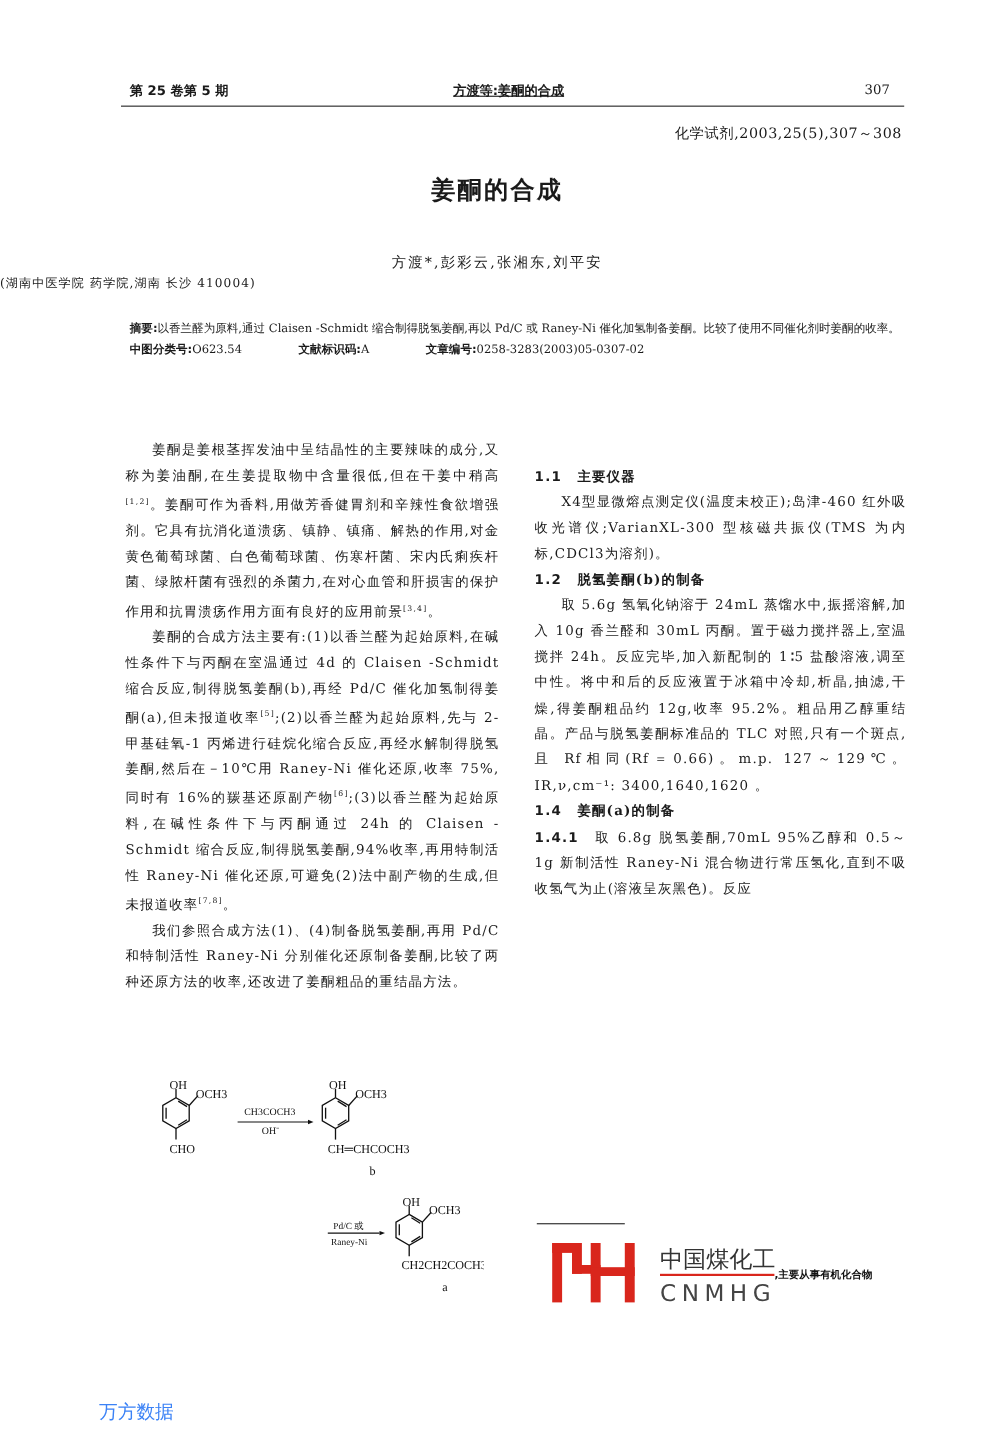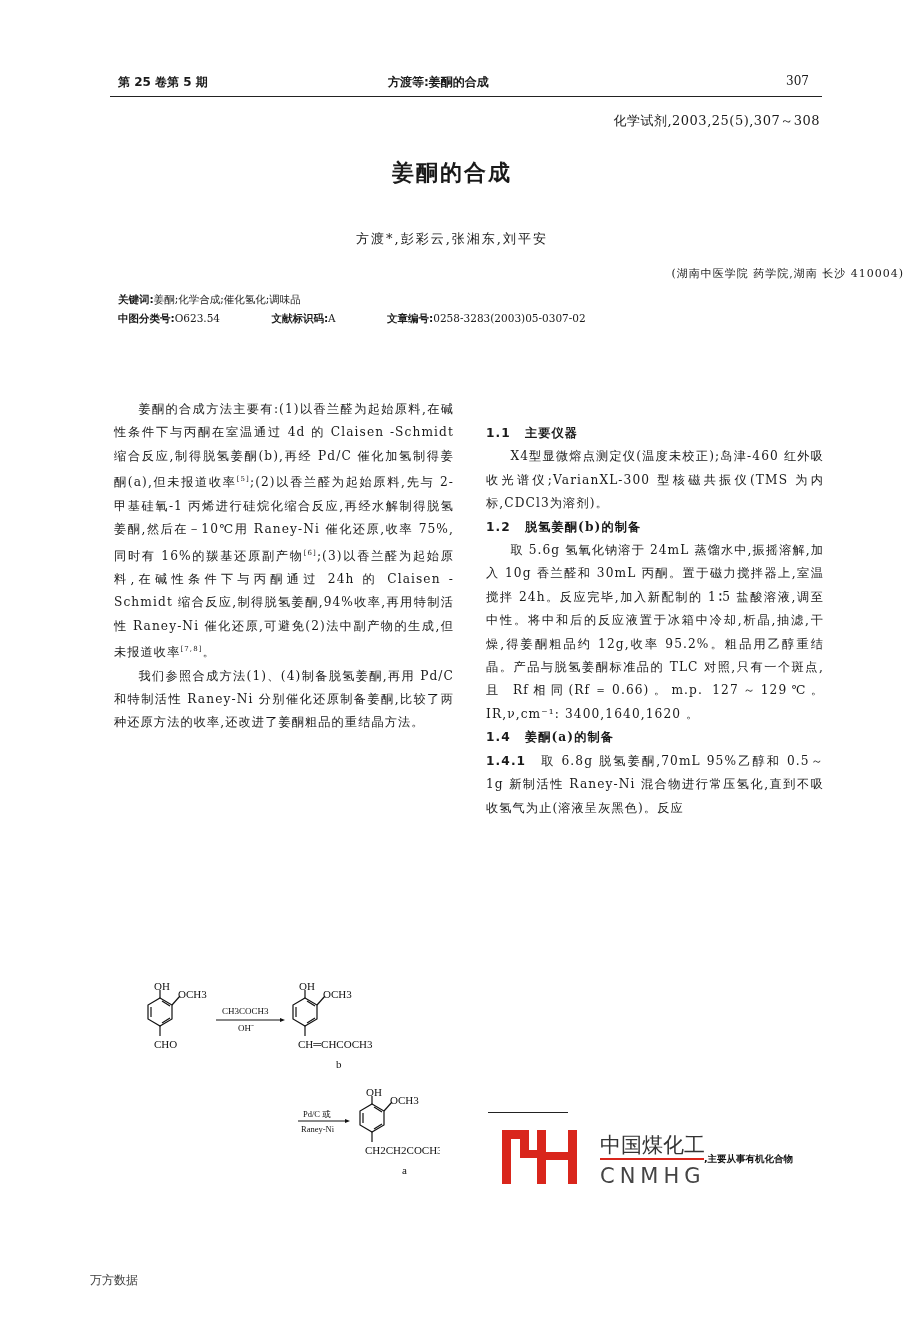--- a/index.html
+++ b/index.html
@@ -5,64 +5,65 @@
   html, body { margin:0; padding:0; background:#fff; }
   body { width:904px; height:1320px; position:relative; overflow:hidden;
          font-family:"DejaVu Serif", serif; color:#1a1a1a; }
   .abs { position:absolute; }
   .hdr { top:74px; font-size:12px; font-weight:bold; font-family:"DejaVu Sans", sans-serif; }
   .hdr-rule { left:110px; top:96px; width:712px; height:1px; background:#222; }
   .citation { top:112px; right:84px; font-size:13px; letter-spacing:0.5px; }
   .title { top:158px; left:0; width:904px; text-align:center; font-size:22px; font-weight:bold;
            font-family:"DejaVu Sans", sans-serif; letter-spacing:2px; }
   .authors { top:230px; left:0; width:904px; text-align:center; font-size:13px; letter-spacing:2px; }
-  .affil { top:266px; left:0; width:904px; text-align:right; font-size:11px; letter-spacing:1px; }
+  .affil { top:250px; left:0; width:904px; text-align:left; font-size:11px; letter-spacing:1px; }
   .abstract { left:118px; top:290px; width:706px; font-size:10.5px; line-height:19px; }
   .abstract b { font-family:"DejaVu Sans", sans-serif; }
   .meta-row span { margin-right:24px; }
   .col { font-size:12.2px; line-height:23.4px; letter-spacing:1.1px; text-align:justify; }
   .col p { margin:0; text-indent:2em; }
   .col .h { text-indent:0; font-weight:bold; font-family:"DejaVu Sans", sans-serif; }
   .col .h .sub { font-weight:bold; font-family:"DejaVu Serif", serif; margin-left:14px; }
   .col .noind { text-indent:0; }
   .left-col { left:114px; top:398px; width:340px; }
   .right-col { left:486px; top:422px; width:338px; }
   sup { font-size:7px; }
   .scheme { left:140px; top:980px; width:300px; height:210px; }
   .scheme text { font-family:"Liberation Serif", serif; fill:#111; }
   .footnote-rule { left:488px; top:1112px; width:80px; height:1px; background:#222; }
   .logo { left:500px; top:1128px; width:330px; height:60px; }
-  .wanfang { left:90px; top:1272px; font-size:12px; font-family:"DejaVu Sans", sans-serif; color:#404040; }
+  .wanfang { left:90px; top:1272px; font-size:17px; font-family:"DejaVu Sans", sans-serif; color:#3b82f6; }
 </style>
 </head>
 <body>
 
 <div class="abs hdr" style="left:118px;">第 25 卷第 5 期</div>
-<div class="abs hdr" style="left:388px;">方渡等:姜酮的合成</div>
+<div class="abs hdr" style="left:412px;text-decoration:underline;">方渡等:姜酮的合成</div>
 <div class="abs hdr" style="left:786px; font-weight:normal; font-family:'DejaVu Serif',serif;">307</div>
 <div class="abs hdr-rule"></div>
 
 <div class="abs citation">化学试剂,2003,25(5),307～308</div>
 
 <div class="abs title">姜酮的合成</div>
 <div class="abs authors">方渡*,彭彩云,张湘东,刘平安</div>
 <div class="abs affil">(湖南中医学院 药学院,湖南 长沙   410004)</div>
 
 <div class="abs abstract">
   <div>
-    <b>关键词:</b><span>姜酮;化学合成;催化氢化;调味品</span>
+    <b>摘要:</b><span>以香兰醛为原料,通过 Claisen -Schmidt 缩合制得脱氢姜酮,再以 Pd/C 或 Raney-Ni 催化加氢制备姜酮。比较了使用不同催化剂时姜酮的收率。</span>
   </div>
   <div class="meta-row">
     <span><b>中图分类号:</b><span>O623.54</span></span>
     <span><b>文献标识码:</b><span>A</span></span>
     <span><b>文章编号:</b><span>0258-3283(2003)05-0307-02</span></span>
   </div>
 </div>
 
 <div class="abs col left-col">
+  <p><span>姜酮是姜根茎挥发油中呈结晶性的主要辣味的成分,又称为姜油酮,在生姜提取物中含量很低,但在干姜中稍高</span><sup>[1,2]</sup><span>。姜酮可作为香料,用做芳香健胃剂和辛辣性食欲增强剂。它具有抗消化道溃疡、镇静、镇痛、解热的作用,对金黄色葡萄球菌、白色葡萄球菌、伤寒杆菌、宋内氏痢疾杆菌、绿脓杆菌有强烈的杀菌力,在对心血管和肝损害的保护作用和抗胃溃疡作用方面有良好的应用前景</span><sup>[3,4]</sup><span>。</span></p>
   <p><span>姜酮的合成方法主要有:(1)以香兰醛为起始原料,在碱性条件下与丙酮在室温通过 4d 的 Claisen -Schmidt 缩合反应,制得脱氢姜酮(b),再经 Pd/C 催化加氢制得姜酮(a),但未报道收率</span><sup>[5]</sup><span>;(2)以香兰醛为起始原料,先与 2-甲基硅氧-1 丙烯进行硅烷化缩合反应,再经水解制得脱氢姜酮,然后在－10℃用 Raney-Ni 催化还原,收率 75%,同时有 16%的羰基还原副产物</span><sup>[6]</sup><span>;(3)以香兰醛为起始原料,在碱性条件下与丙酮通过 24h 的 Claisen -Schmidt 缩合反应,制得脱氢姜酮,94%收率,再用特制活性 Raney-Ni 催化还原,可避免(2)法中副产物的生成,但未报道收率</span><sup>[7,8]</sup><span>。</span></p>
   <p>我们参照合成方法(1)、(4)制备脱氢姜酮,再用 Pd/C 和特制活性 Raney-Ni 分别催化还原制备姜酮,比较了两种还原方法的收率,还改进了姜酮粗品的重结晶方法。</p>
 </div>
 
 <svg class="abs scheme" viewBox="0 0 300 210">
   <g stroke="#111" stroke-width="1.2" fill="none">
     <polygon points="20,18 32,25 32,39 20,46 8,39 8,25"></polygon>
     <line x1="11" y1="27" x2="11" y2="37"></line>
       <line x1="22" y1="43" x2="30" y2="38"></line>
       <line x1="22" y1="21" x2="30" y2="26"></line>

